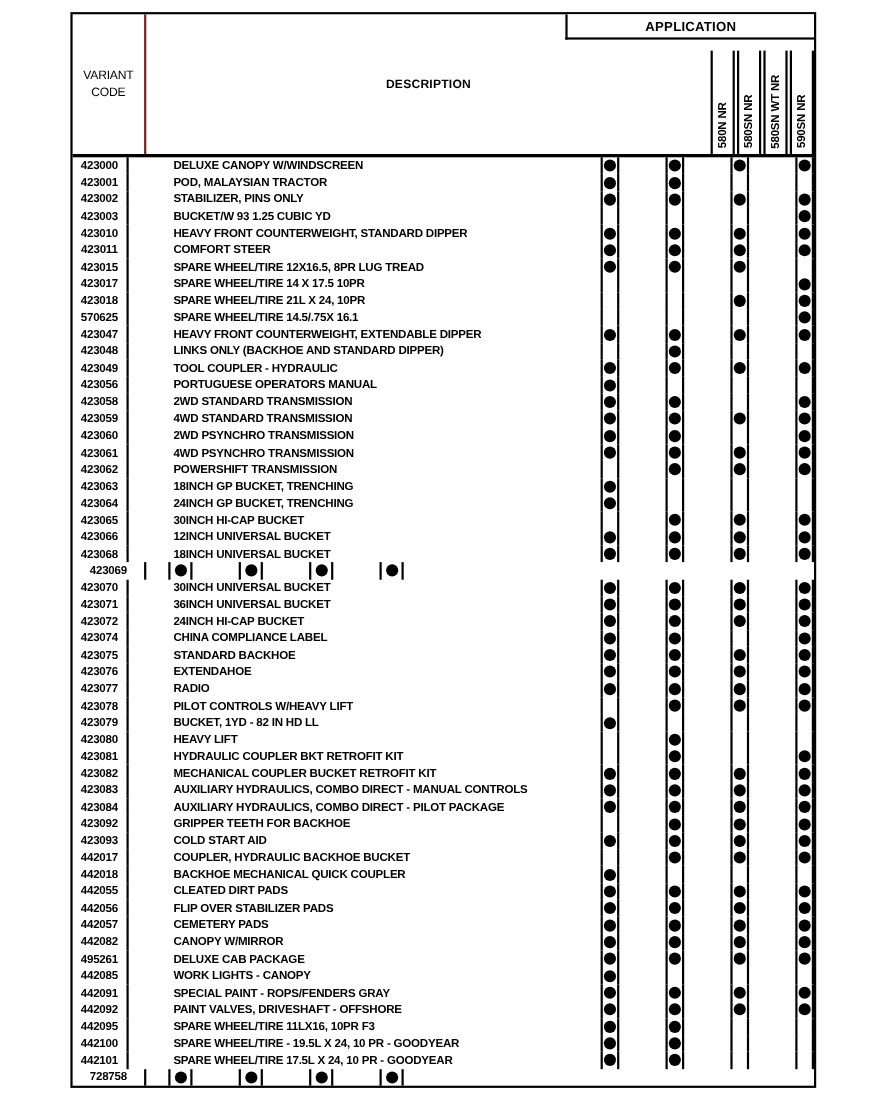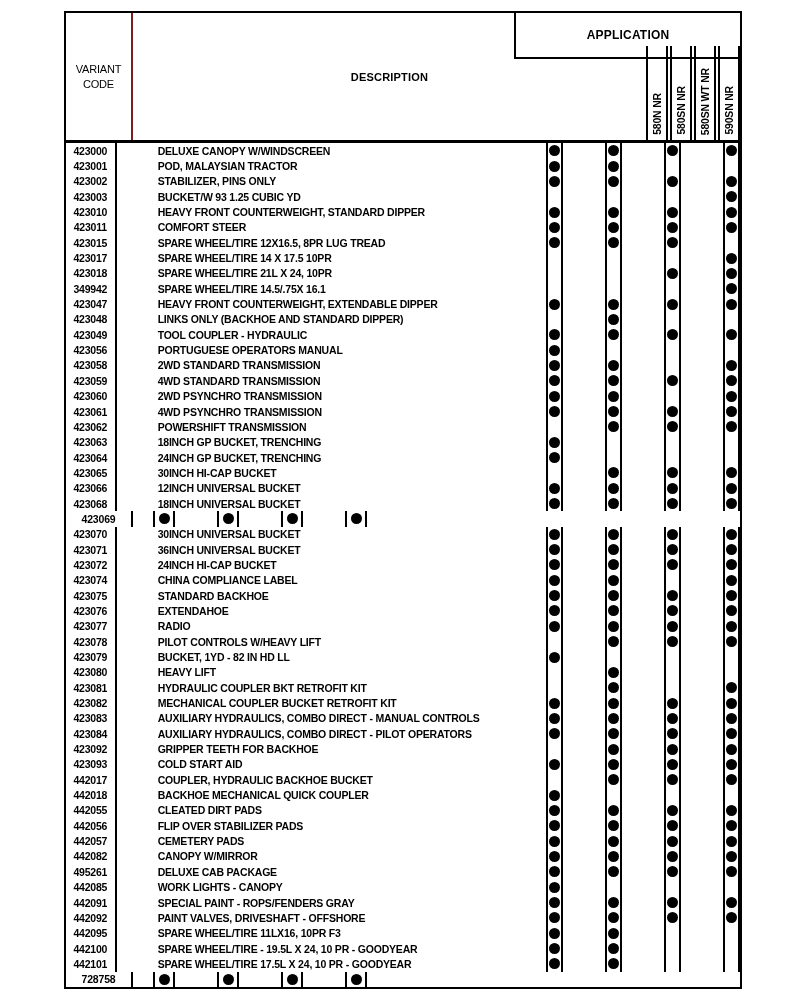--- a/index.html
+++ b/index.html
@@ -29,21 +29,21 @@
     text-align: center; white-space: pre-line; line-height: 1.3;
   }
   .h-desc {
     position: absolute; left: 67px; top: 0;
     width: 513px; height: 127px;
     display: flex; align-items: center; justify-content: center;
     font-weight: 700; font-size: 11px; letter-spacing: 0.2px;
   }
   .h-app-box {
     position: absolute; left: 448px; top: 0;
-    width: 226px; height: 46px;
+    width: 226px; height: 23px;
     box-sizing: border-box;
     border-left: 2px solid #000;
     border-bottom: 2px solid #000;
     display: flex; align-items: center; justify-content: center;
     font-weight: 700; font-size: 12px; letter-spacing: 0.2px;
     background: #fff;
   }
   .h-model {
     position: absolute; top: 33px;
     width: 22px; height: 94px;
@@ -278,21 +278,21 @@
     <div class="c-dot">
           <span class="dot"></span>
         </div>
     <div class="gap2"></div>
     <div class="c-dot">
           <span class="dot"></span>
         </div>
   </div>
 
   <div class="row">
-    <div class="c-code">349942</div>
+    <div class="c-code">570625</div>
     <div class="c-desc">SPARE WHEEL/TIRE 14.5/.75X 16.1</div>
     <div class="c-dot"></div>
     <div class="gap2"></div>
     <div class="c-dot"></div>
     <div class="gap2"></div>
     <div class="c-dot"></div>
     <div class="gap2"></div>
     <div class="c-dot">
           <span class="dot"></span>
         </div>
@@ -800,21 +800,21 @@
           <span class="dot"></span>
         </div>
     <div class="gap2"></div>
     <div class="c-dot">
           <span class="dot"></span>
         </div>
   </div>
 
   <div class="row">
     <div class="c-code">423084</div>
-    <div class="c-desc">AUXILIARY HYDRAULICS, COMBO DIRECT - PILOT OPERATORS</div>
+    <div class="c-desc">AUXILIARY HYDRAULICS, COMBO DIRECT - PILOT PACKAGE</div>
     <div class="c-dot">
           <span class="dot"></span>
         </div>
     <div class="gap2"></div>
     <div class="c-dot">
           <span class="dot"></span>
         </div>
     <div class="gap2"></div>
     <div class="c-dot">
           <span class="dot"></span>

